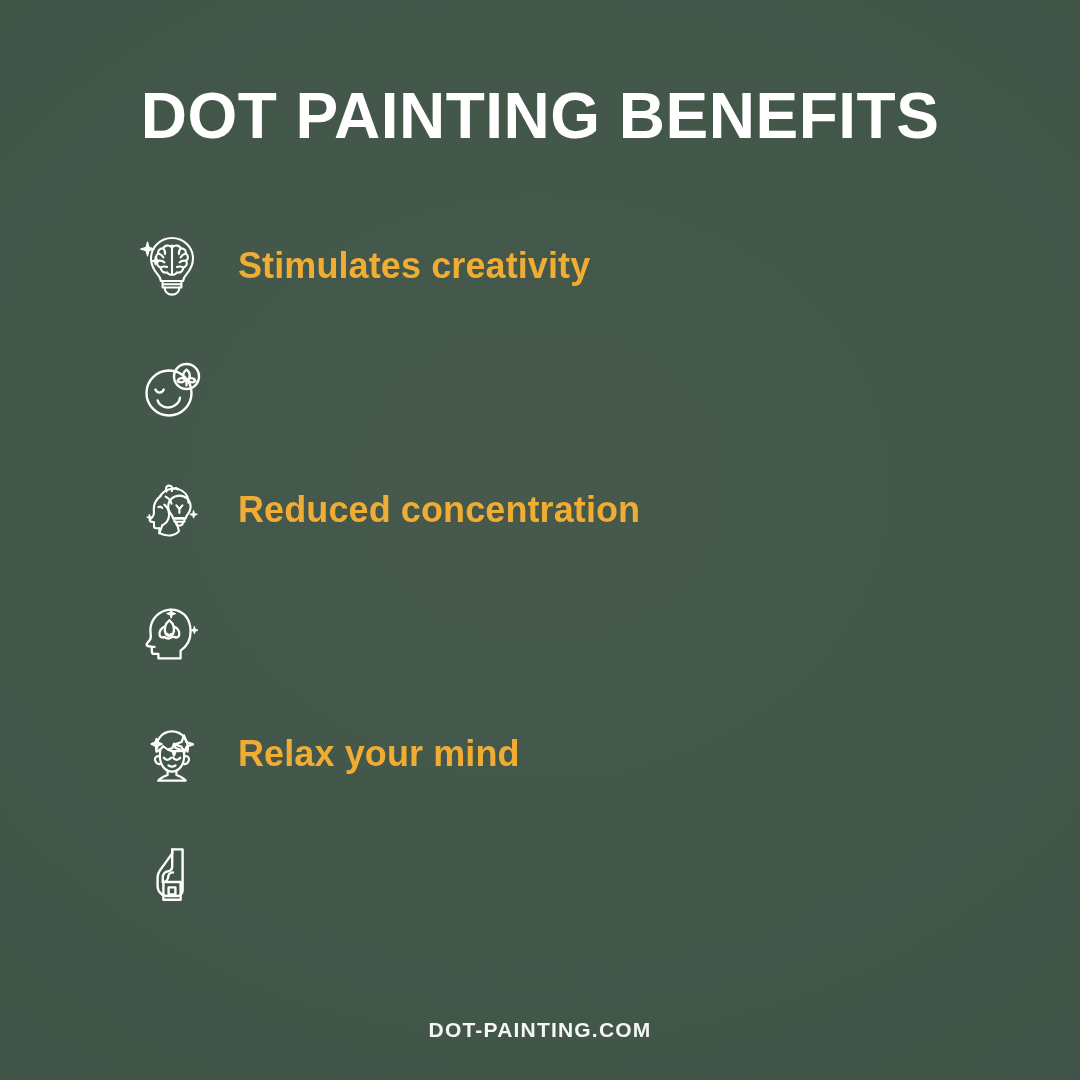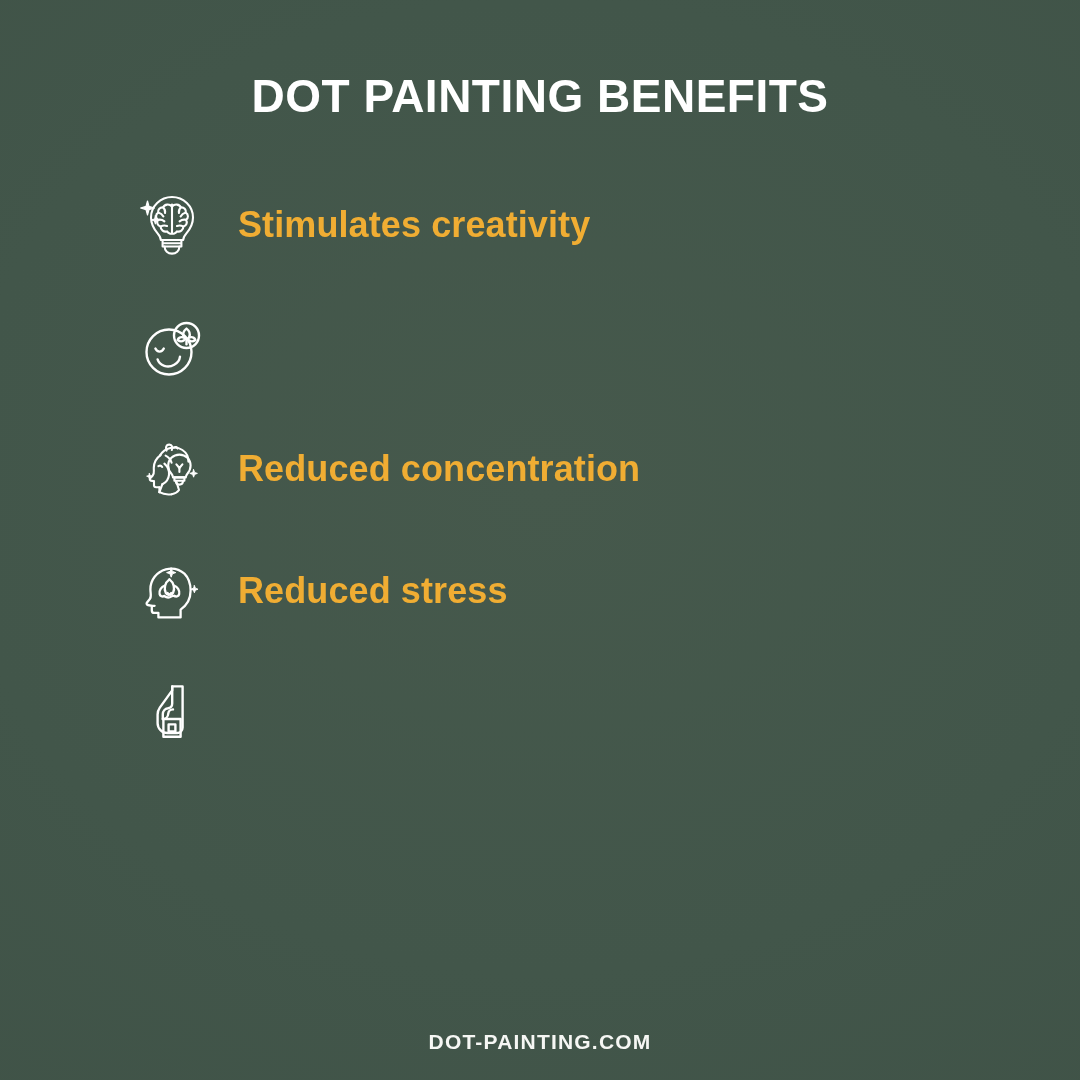--- a/index.html
+++ b/index.html
@@ -29,25 +29,25 @@
   
   .header {
     width: 100%;
     text-align: center;
     padding-top: 72px;
   }
 
   .title {
     font-family: "Liberation Sans", sans-serif;
     font-weight: bold;
-    font-size: 46px;
+    font-size: 64px;
     letter-spacing: 0.5px;
     color: #ffffff;
     line-height: 1.05;
-    margin: 0;
+    margin: 11px;
     padding: 0 40px;
     white-space: nowrap;
   }
 
   .subtitle {
     font-family: "Liberation Sans", sans-serif;
     font-weight: normal;
     font-size: 35px;
     color: #f4f5f1;
     line-height: 1.28;
@@ -96,21 +96,21 @@
     color: #f0ad33;
     line-height: 1;
     white-space: nowrap;
   }
 
   
   .footer {
     position: absolute;
     left: 0;
     right: 0;
-    bottom: 26px;
+    bottom: 38px;
     text-align: center;
   }
 
   .footer-text {
     font-family: "Liberation Sans", sans-serif;
     font-weight: bold;
     font-size: 21px;
     letter-spacing: 1.2px;
     color: #f6f7f4;
   }
@@ -238,23 +238,51 @@
           <path d="M31.4 24.4 C27 27.6 25.6 33.4 27.8 38 C29 40.4 32 40.4 33.2 38"></path>
           <path d="M31.4 24.4 C35.8 27.6 37.2 33.4 35 38 C33.8 40.4 30.8 40.4 29.6 38"></path>
           <path d="M26.8 30.6 C23.2 31.8 21 35.4 21.6 39 C22 41.2 24.4 42.2 26.2 41"></path>
           <path d="M36 30.6 C39.6 31.8 41.8 35.4 41.2 39 C40.8 41.2 38.4 42.2 36.6 41"></path>
           <path d="M26.2 41 C28.4 42.6 31.4 42.8 33.6 41.4 C34.4 40.8 35.6 40.8 36.6 41"></path>
 
           <path d="M33.2 13 L34.4 16.4 L37.8 17.6 L34.4 18.8 L33.2 22.2 L32 18.8 L28.6 17.6 L32 16.4 Z" fill="#ffffff" stroke-width="1"></path>
           <path d="M56.4 30.6 L57.4 33.2 L60 34.2 L57.4 35.2 L56.4 37.8 L55.4 35.2 L52.8 34.2 L55.4 33.2 Z" fill="#ffffff" stroke-width="0.9"></path>
         </svg>
       </span>
-      <span class="benefit-label">Reduced stress</span>
-    </div>
-
+    </div>
+
+    <div class="benefit-row">
+      <span class="benefit-icon">
+        <svg viewBox="0 0 68 72" fill="none" stroke="#ffffff" stroke-width="2.2" stroke-linecap="round" stroke-linejoin="round">
+
+          <path d="M18.4 33.6 C16.6 22.6 24 13.4 34 13.4 C44 13.4 51.4 22.6 49.6 33.6"></path>
+
+          <path d="M19.4 33.4 C21.6 32.2 23.8 30.4 25.2 28.2 C29.6 32.4 38.2 34.6 48.6 32.2"></path>
+
+          <path d="M22.6 31 C21.6 35.4 21.6 39.4 22.4 42.8 C23.8 49.2 28.4 53.6 34 53.6
+                   C39.6 53.6 44.2 49.2 45.6 42.8 C46.4 39.4 46.4 35.4 45.4 31"></path>
+
+          <path d="M21.8 38.4 C19.2 37.4 16.8 39 17 41.6 C17.2 44.4 19.8 46.6 22.6 46"></path>
+          <path d="M46.2 38.4 C48.8 37.4 51.2 39 51 41.6 C50.8 44.4 48.2 46.6 45.4 46"></path>
+
+          <path d="M25.8 39.6 C27.6 42.6 31.2 42.6 33 39.6"></path>
+          <path d="M35 39.6 C36.8 42.6 40.4 42.6 42.2 39.6"></path>
+
+          <path d="M30.4 47.4 C32.6 49 35.4 49 37.6 47.4"></path>
+
+          <path d="M29.6 52.6 L29.6 57 C26.2 58.2 22.6 59.8 20.2 62.6 L47.8 62.6
+                   C45.4 59.8 41.8 58.2 38.4 57 L38.4 52.6"></path>
+
+          <path d="M46 17.4 L48.4 24 L55 26.4 L48.4 28.8 L46 35.4 L43.6 28.8 L37 26.4 L43.6 24 Z"></path>
+          <path d="M36 25.6 L37.6 30 L42 31.6 L37.6 33.2 L36 37.6 L34.4 33.2 L30 31.6 L34.4 30 Z"></path>
+          <path d="M18.6 21 L20 24.6 L23.6 26 L20 27.4 L18.6 31 L17.2 27.4 L13.6 26 L17.2 24.6 Z"></path>
+        </svg>
+      </span>
+      <span class="benefit-label">Relax your mind</span>
+    </div>
 
     <div class="benefit-row">
       <span class="benefit-icon">
         <svg viewBox="0 0 68 72" fill="none" stroke="#ffffff" stroke-width="2.4" stroke-linecap="round" stroke-linejoin="round">
 
           <path d="M34.2 9.4 L44.6 9.4 L44.6 50.6 C44.6 53.6 42.2 56 39.2 56
                    L29.4 56 C24 56 19.6 51.6 19.6 46.2 L19.6 37.6
                    C19.6 35 20.4 32.6 21.8 30.6 L34.2 13.4 Z"></path>
 
           <path d="M34.2 9.4 L34.2 26.4 C34.2 28.8 32.4 30.8 30 31.2

